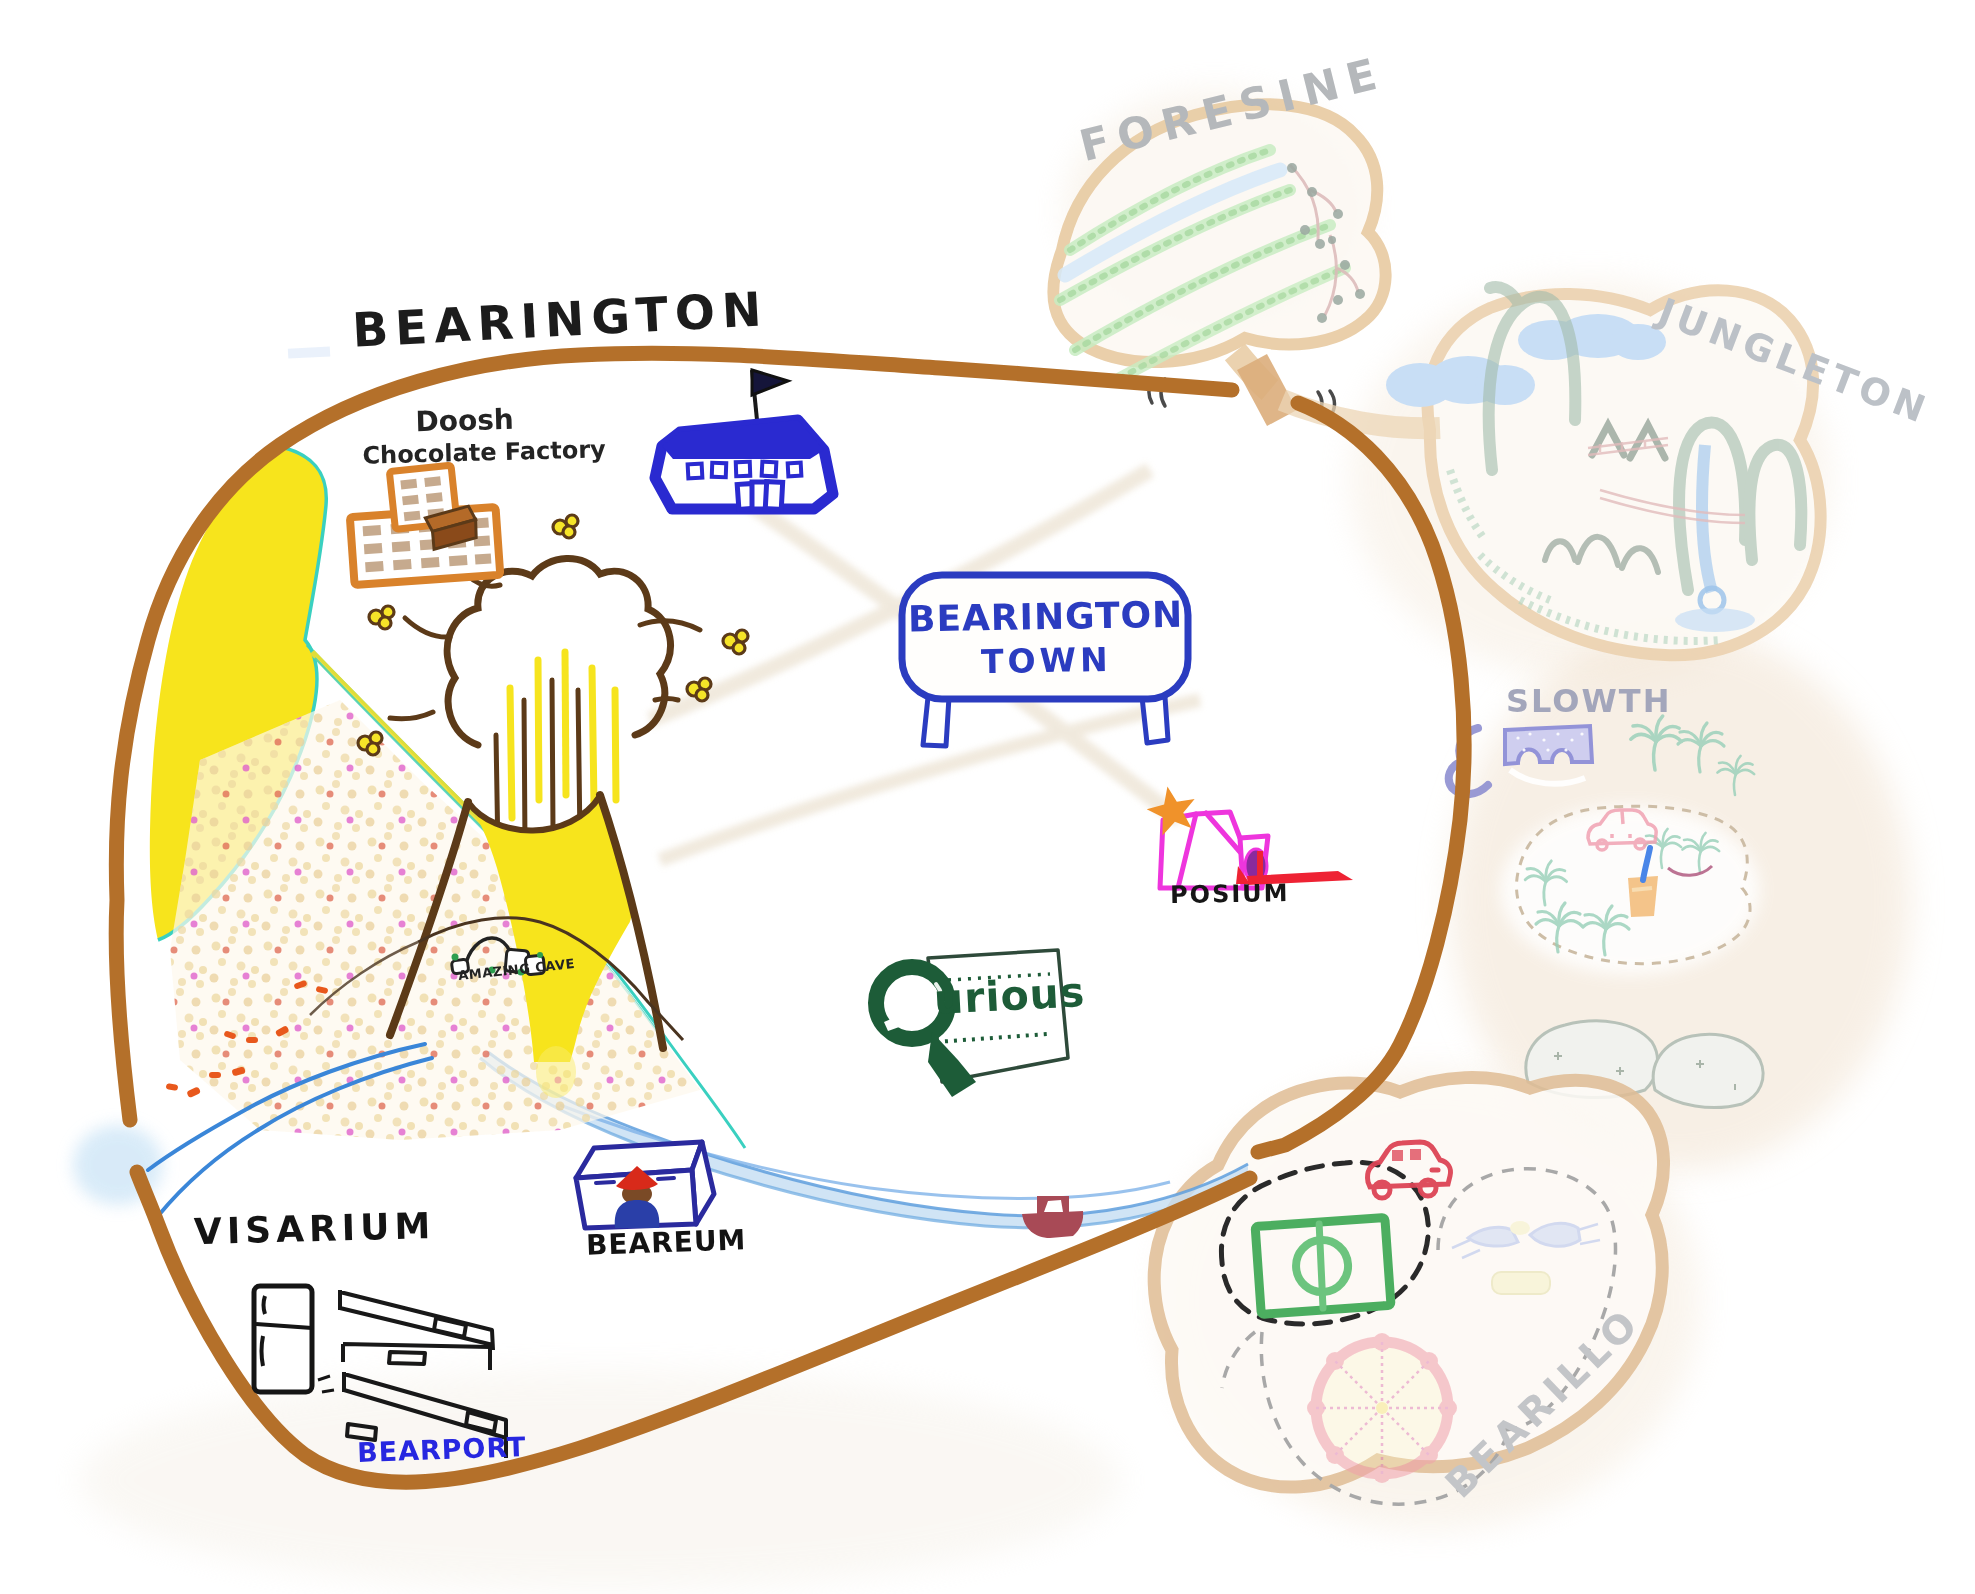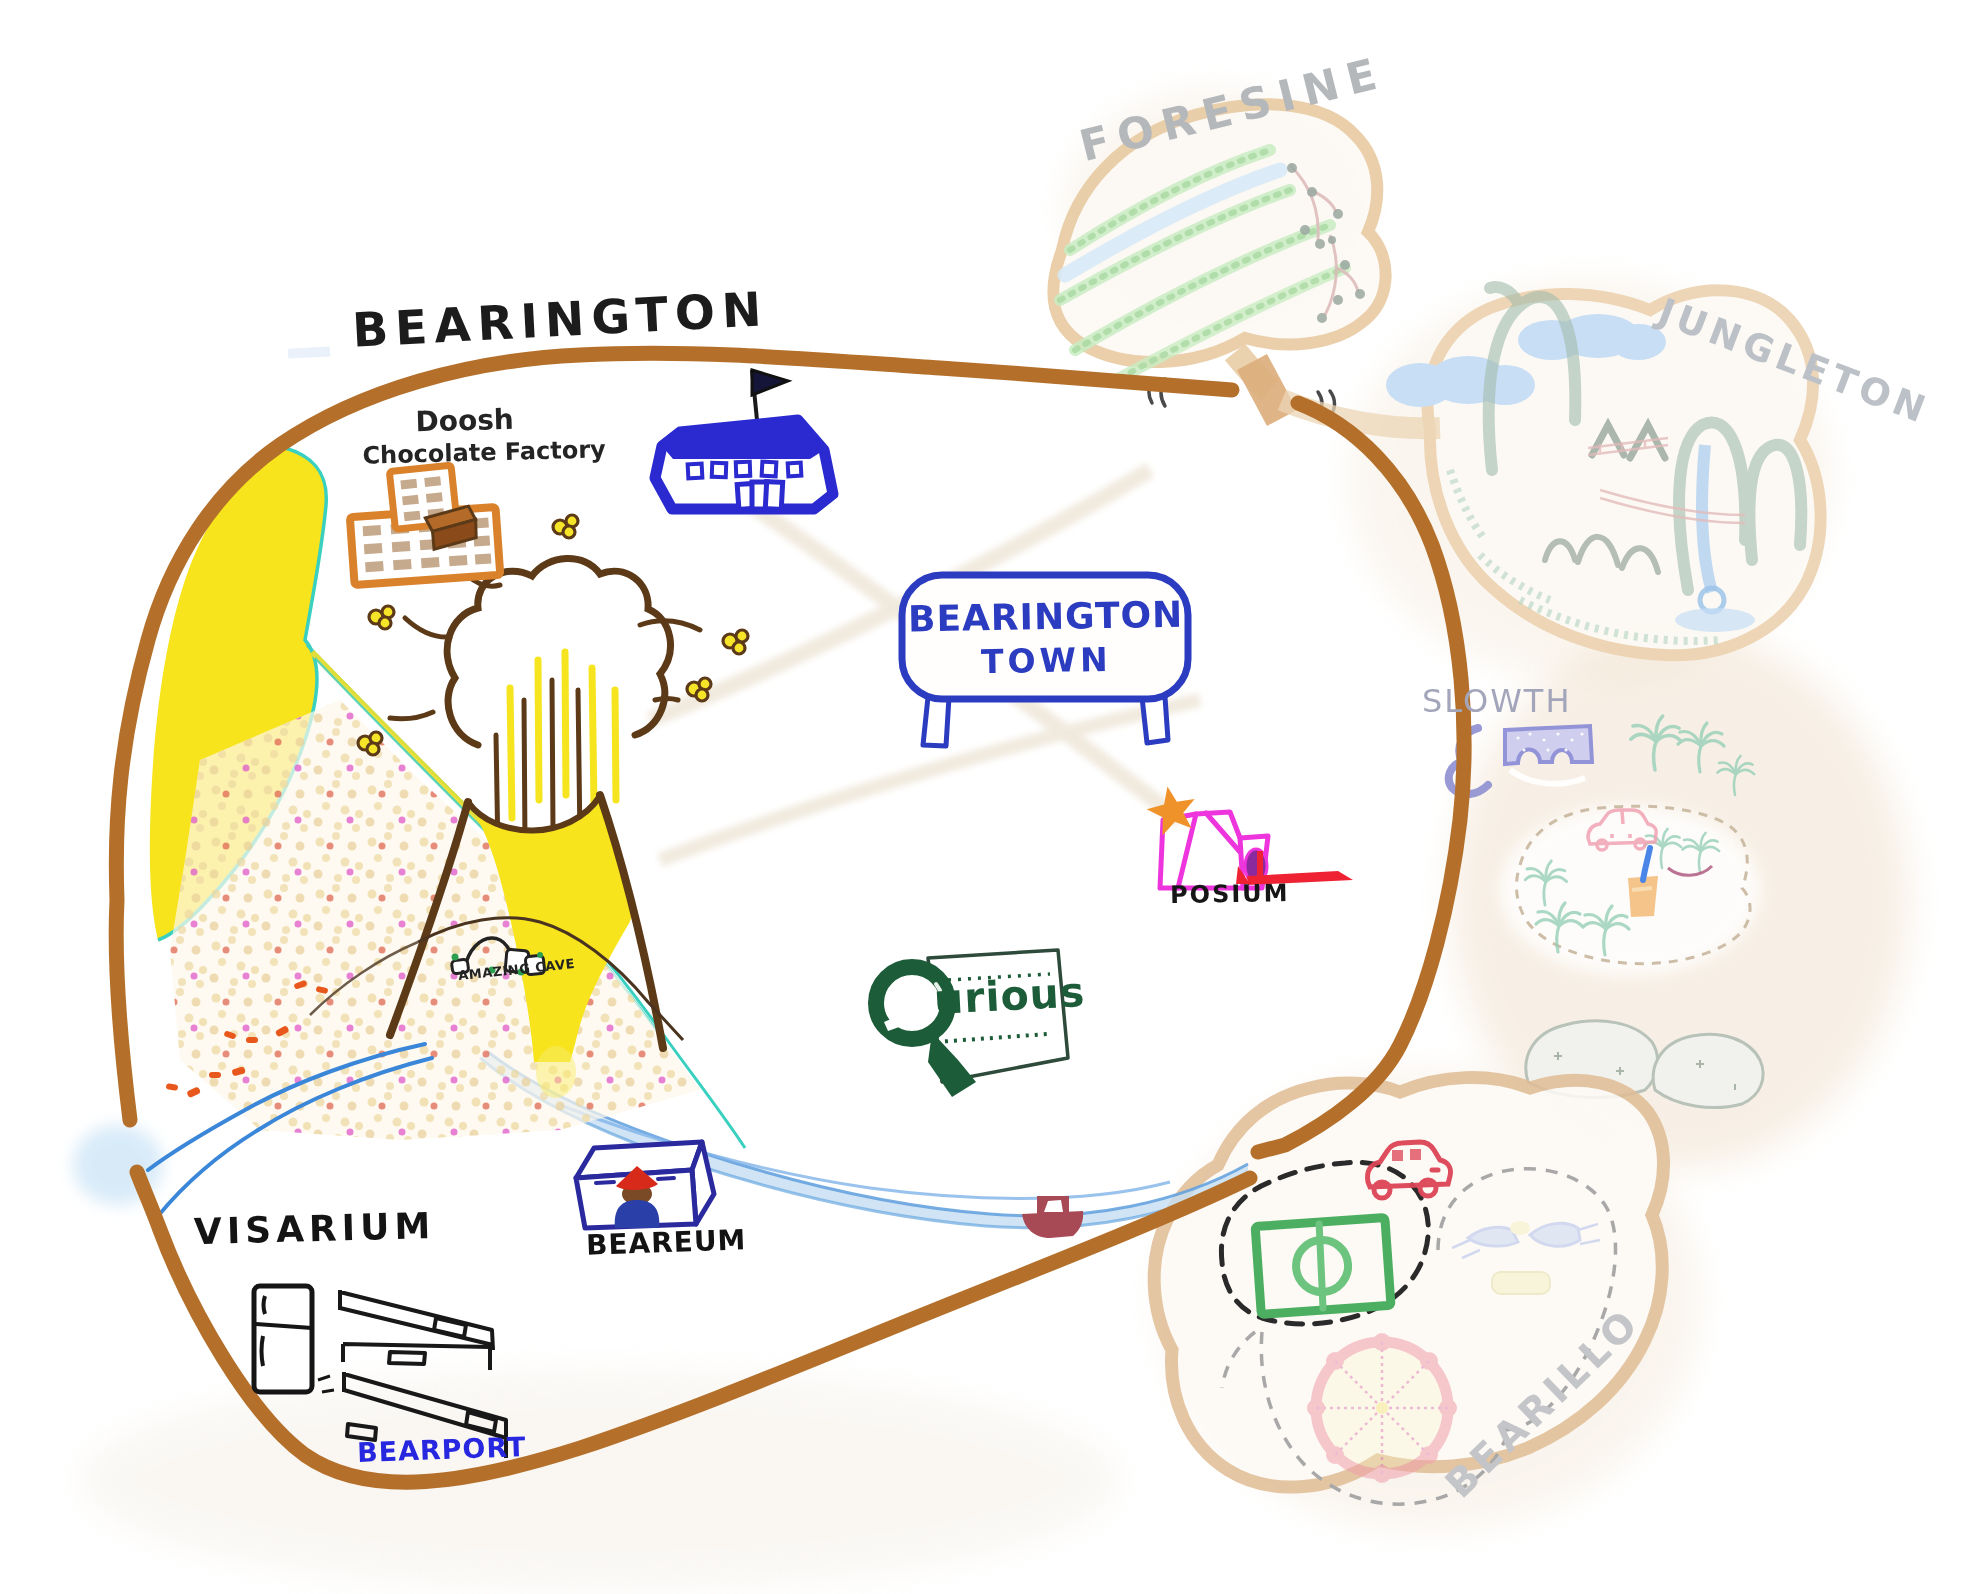--- a/index.html
+++ b/index.html
@@ -15,21 +15,21 @@
   .lbl-sign .l1{font-size:36px;letter-spacing:1px;display:block;}
   .lbl-sign .l2{font-size:33px;letter-spacing:4px;display:block;margin-top:4px;}
   .lbl-posium{left:1170px;top:880px;font-size:24px;font-weight:700;letter-spacing:2px;color:#161616;transform:rotate(-1deg);}
   .lbl-qurious{left:934px;top:972px;font-size:41px;font-weight:700;color:#1d5c38;transform:rotate(-3deg);letter-spacing:1px;}
   .lbl-beareum{left:586px;top:1226px;font-size:28px;font-weight:700;letter-spacing:1px;color:#131313;transform:rotate(-2deg);}
   .lbl-visarium{left:194px;top:1208px;font-size:36px;font-weight:600;letter-spacing:5px;color:#141414;transform:rotate(-1.5deg);}
   .lbl-bearport{left:357px;top:1434px;font-size:27px;font-weight:700;letter-spacing:1px;color:#2727e0;transform:rotate(-2deg);}
   .lbl-cave{left:458px;top:962px;font-size:13px;font-weight:700;letter-spacing:.5px;color:#232323;transform:rotate(-6deg);}
   .lbl-foresine{left:1076px;top:84px;font-size:43px;letter-spacing:9px;color:#b5b8bb;transform:rotate(-14deg);font-weight:600;}
   .lbl-jungleton{left:1668px;top:290px;font-size:37px;letter-spacing:5px;color:#bcc1c7;transform:rotate(21deg);transform-origin:left top;font-weight:600;}
-  .lbl-slowth{left:1422px;top:682px;font-size:32px;font-weight:400;letter-spacing:2px;color:#a3a6bb;text-align:right;}
+  .lbl-slowth{left:1506px;top:682px;font-size:32px;font-weight:700;letter-spacing:2px;color:#a3a6bb;text-align:right;}
   .lbl-bearillo{left:1452px;top:1468px;font-size:39px;letter-spacing:5px;color:#c3c5c8;transform:rotate(-44deg);transform-origin:left center;font-weight:600;}
 </style>
 </head>
 <body>
 
 <div class="stage">
 
 <svg width="1975" height="1594" viewBox="0 0 1975 1594">
   <defs>
     <filter id="blur16" x="-60%" y="-60%" width="220%" height="220%">

